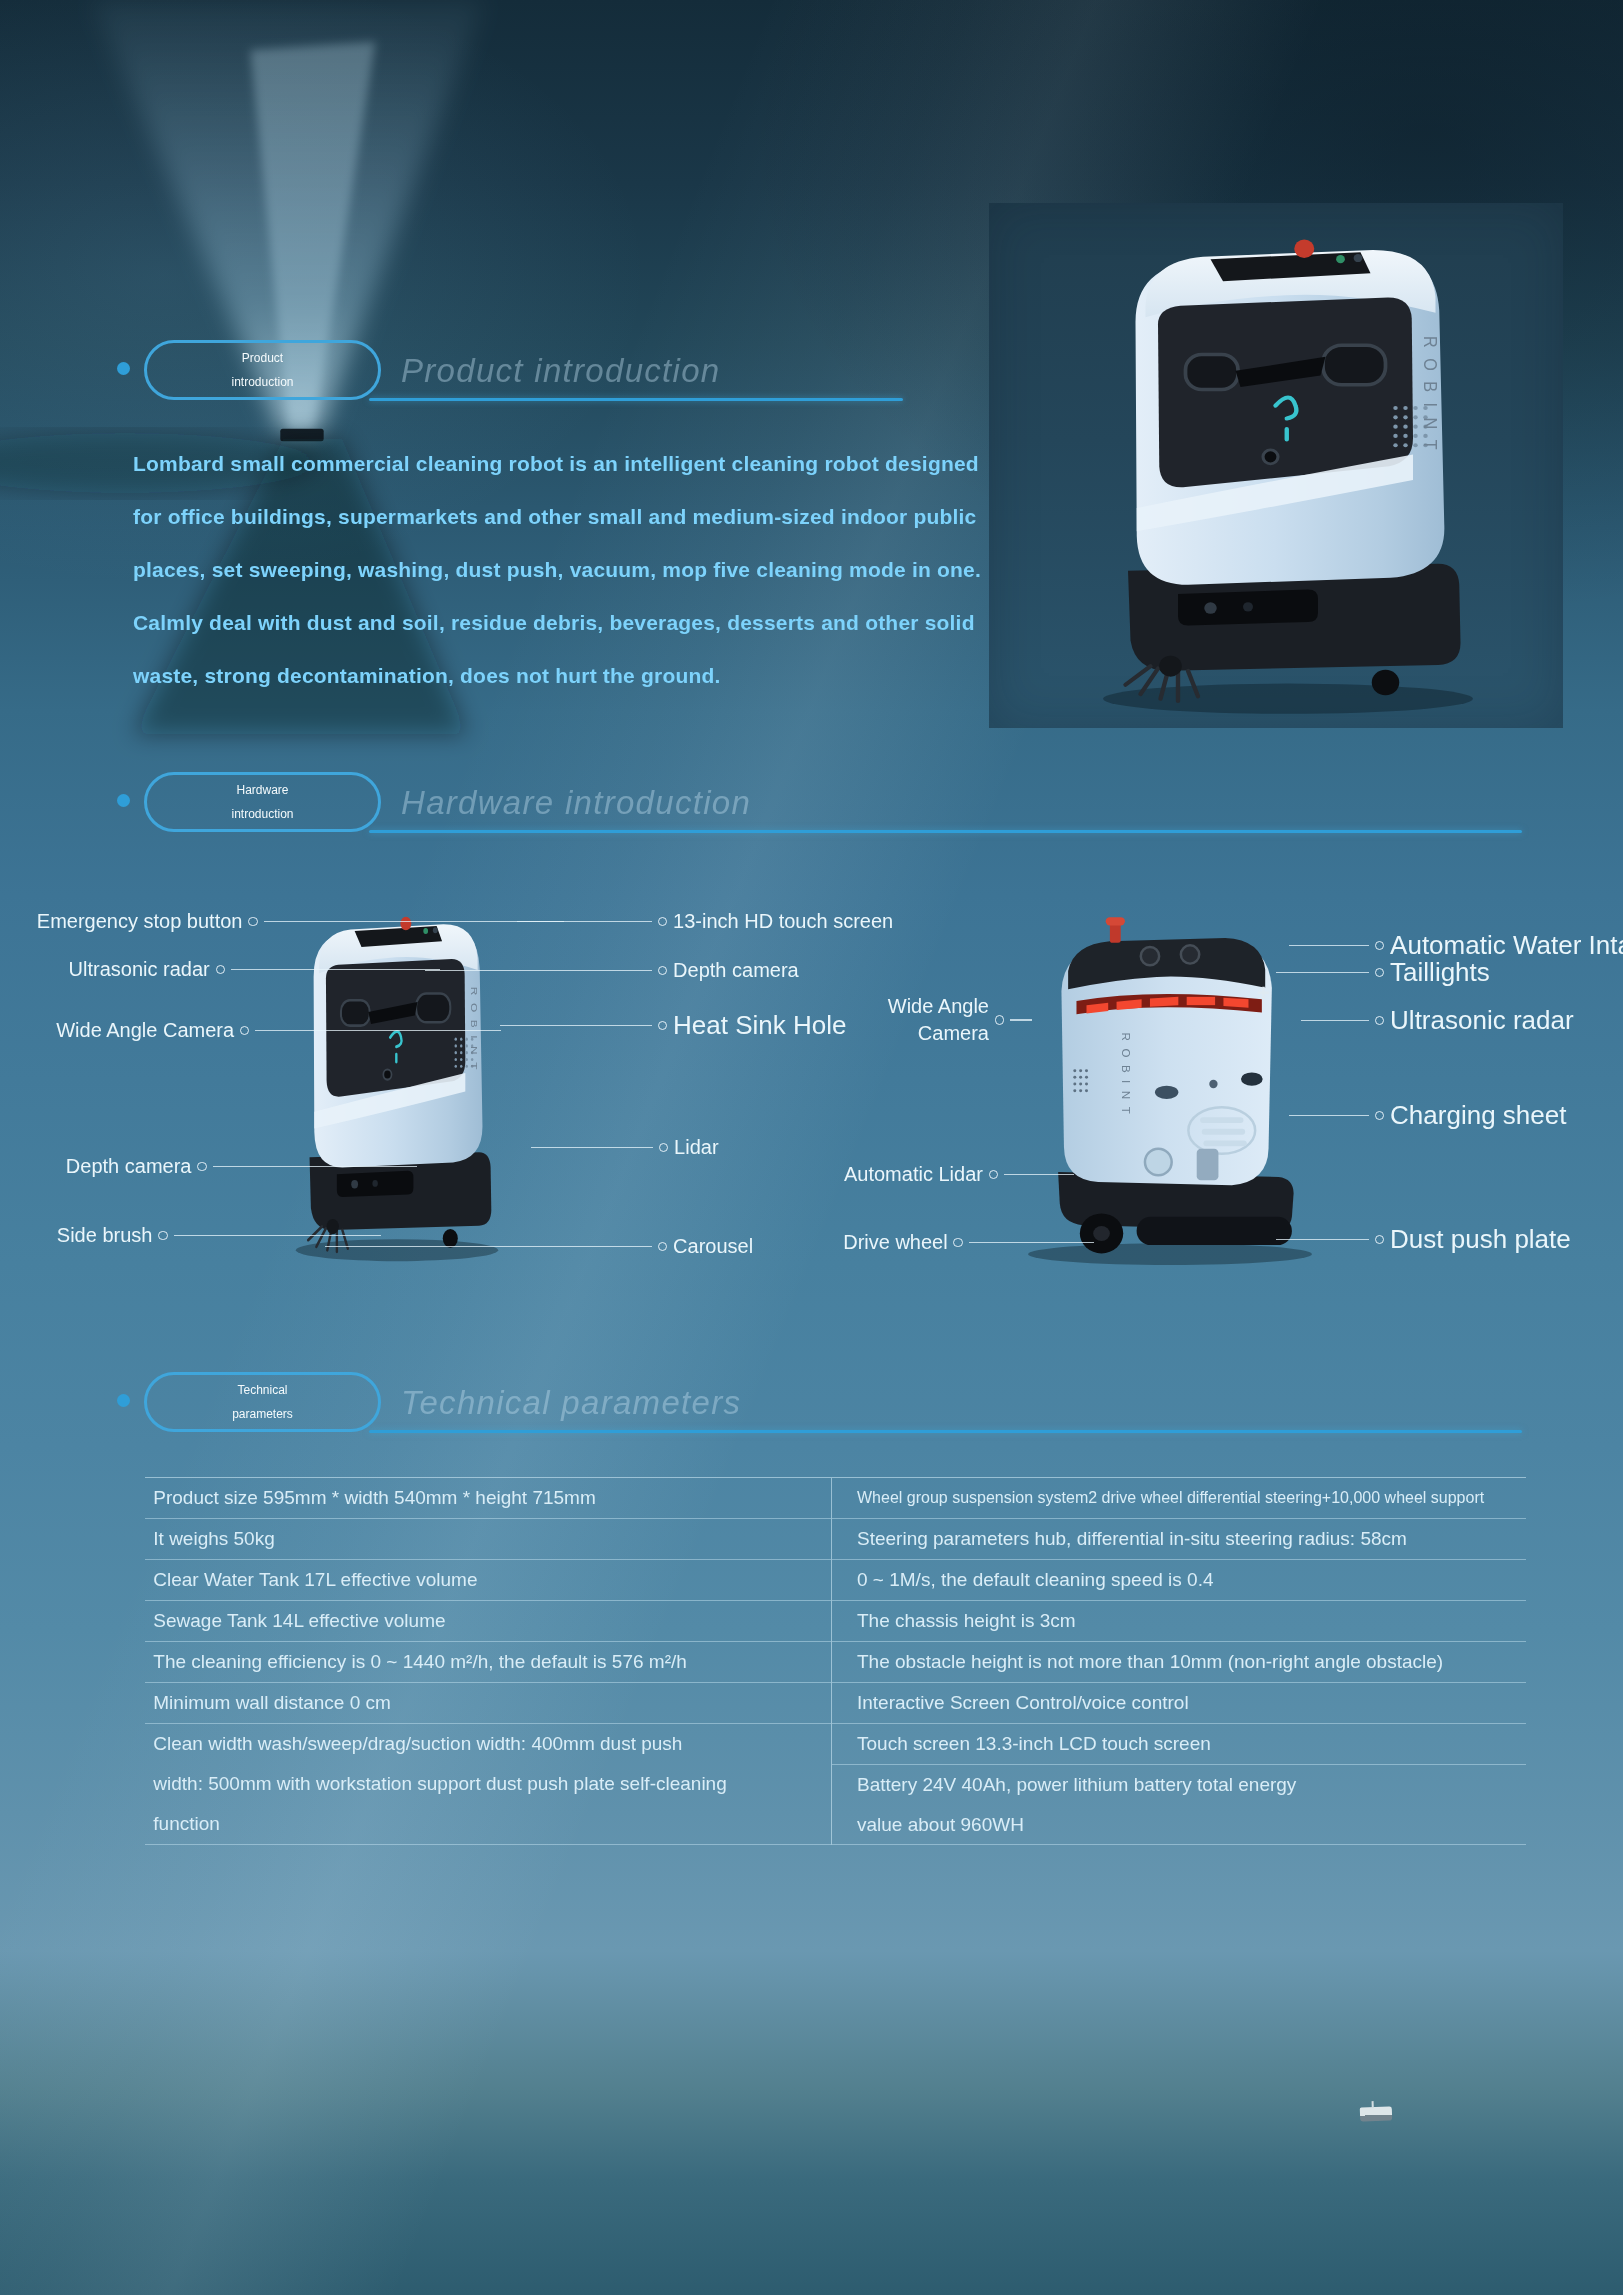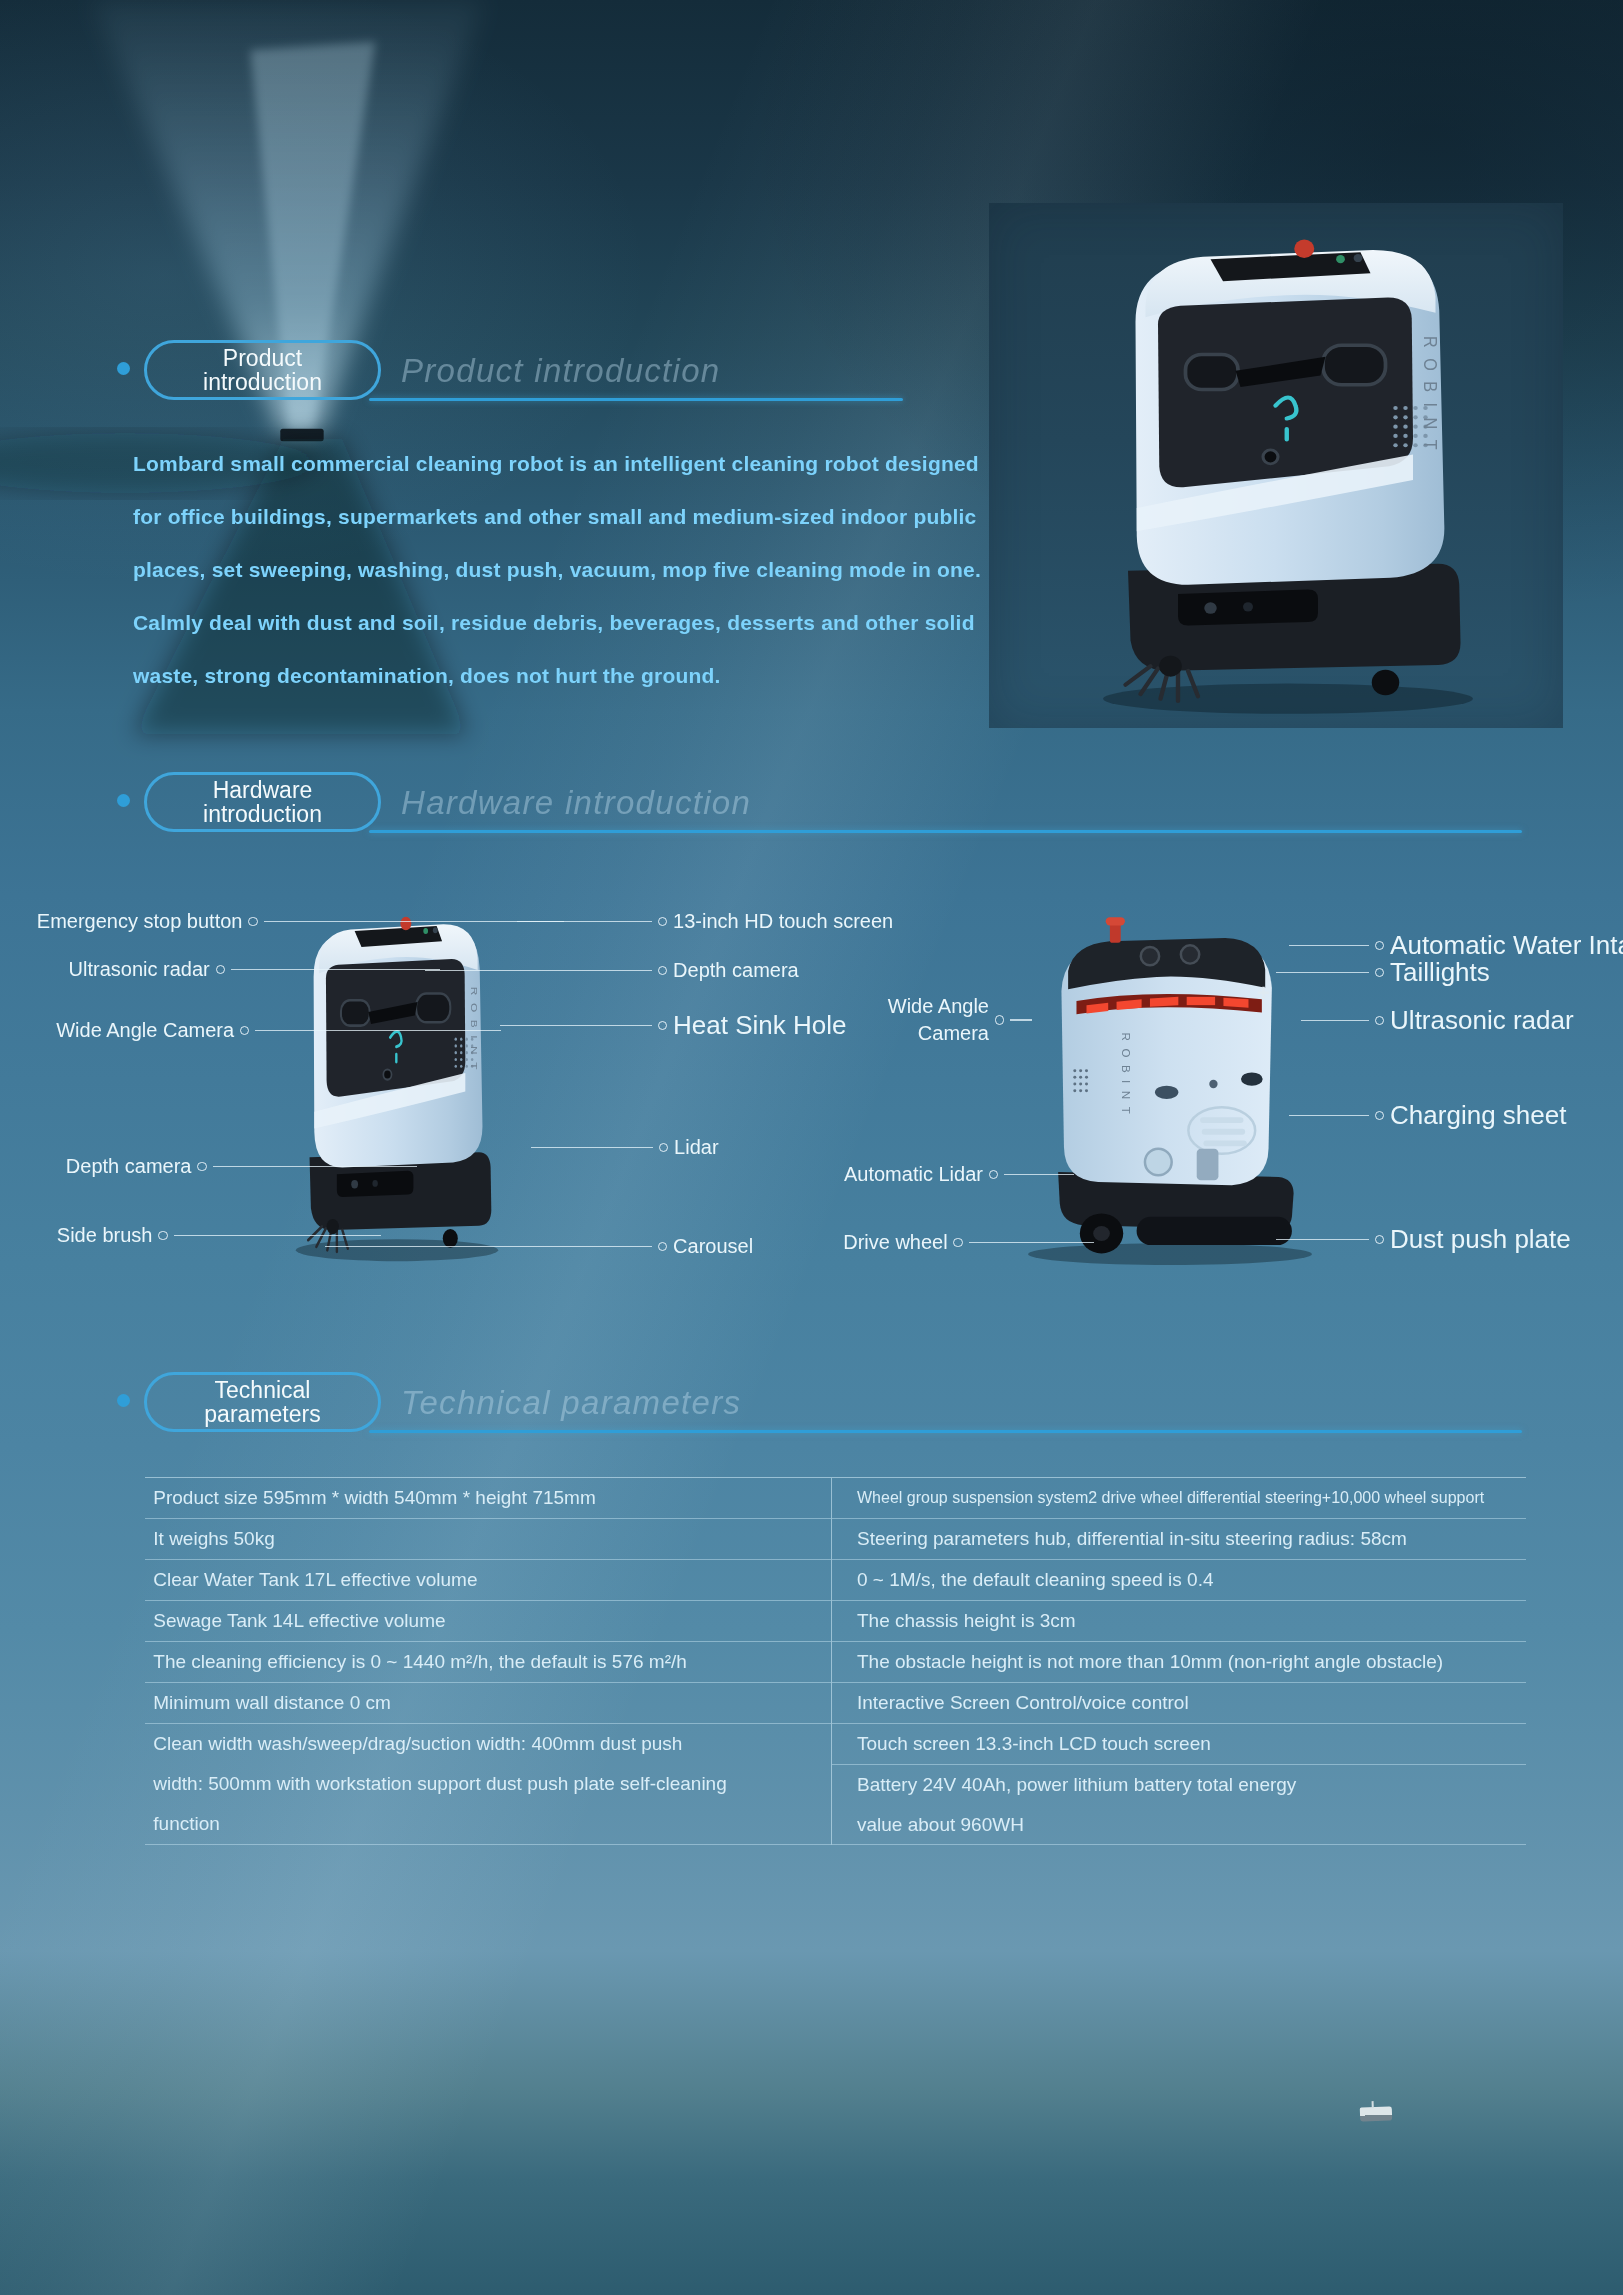--- a/index.html
+++ b/index.html
@@ -23,21 +23,21 @@
       radial-gradient(40% 18% at 10% 12%, rgba(120,180,215,0.14), rgba(120,180,215,0) 75%),
       linear-gradient(112deg, rgba(215,240,252,0) 30%, rgba(215,240,252,0.05) 38%, rgba(215,240,252,0.10) 43%, rgba(215,240,252,0) 52%);
   }
   
   .shead{position:absolute;left:117px;width:1423px;height:72px;}
   .shead .dot{position:absolute;left:0;top:22px;width:13.3px;height:13.3px;border-radius:50%;background:#2f9ed8;}
   .shead .pill{
     position:absolute;left:27px;top:0;width:237px;height:60px;box-sizing:border-box;
     border:3.3px solid #3fa6dc;border-radius:33px;
     display:flex;flex-direction:column;justify-content:center;align-items:center;
-    color:#f4fafc;font-size:23px;line-height:24px;z-index:2;
+    color:#f4fafc;font-size:12px;line-height:24px;z-index:2;
   }
   .shead .ghost{
     position:absolute;left:284px;top:11.7px;font-size:33px;font-style:italic;
     letter-spacing:1.3px;color:rgba(190,219,235,0.42);white-space:nowrap;
   }
   .shead .rule{
     position:absolute;left:252px;top:58px;height:3.3px;background:#2f9ed8;border-radius:1.7px;
     box-shadow:0 0 6.7px rgba(64,170,220,0.55);z-index:1;
   }
   .para{

